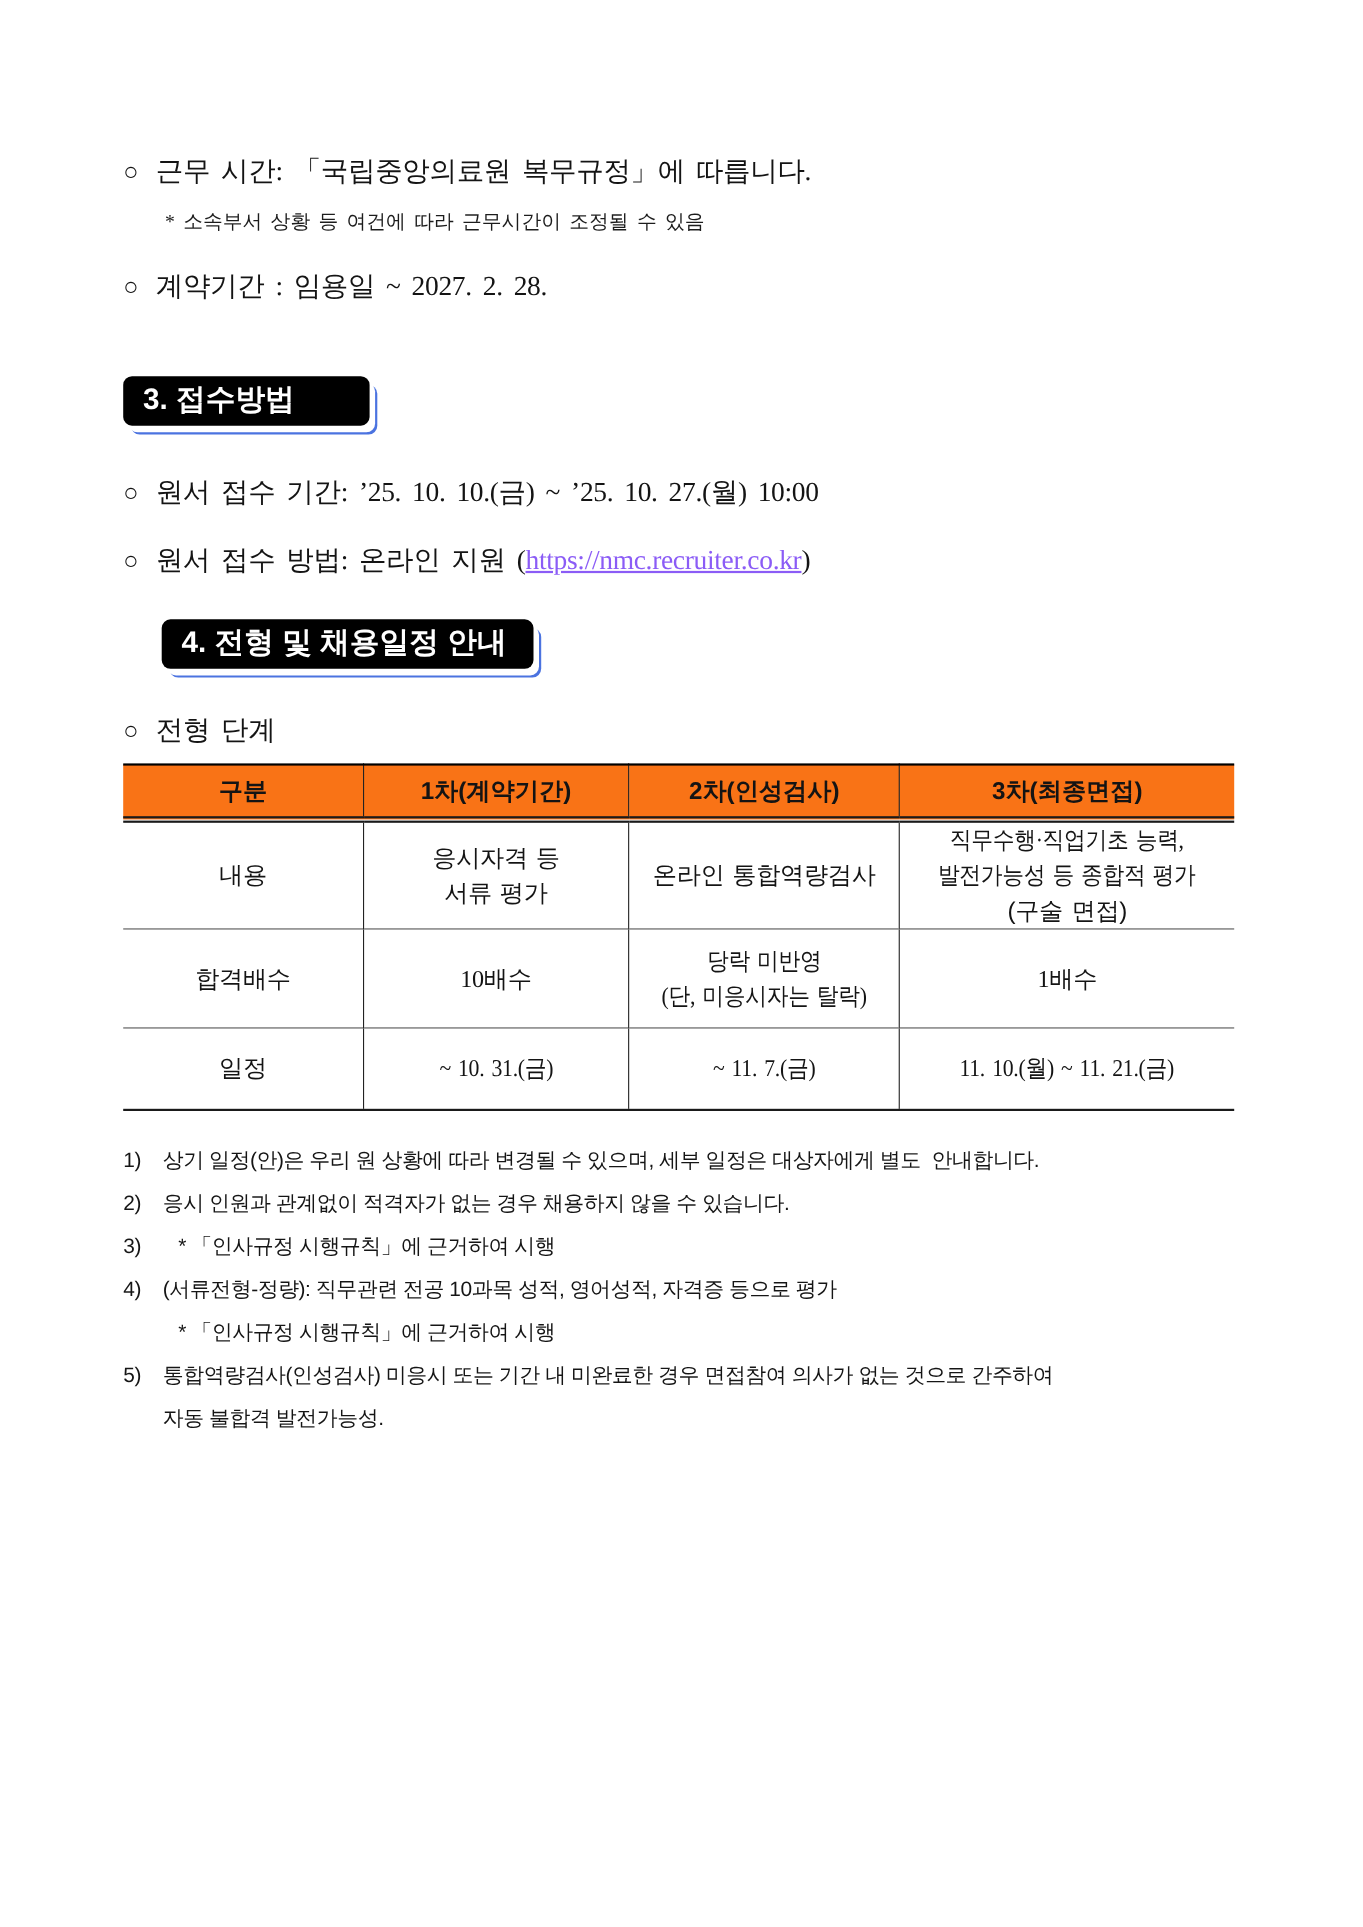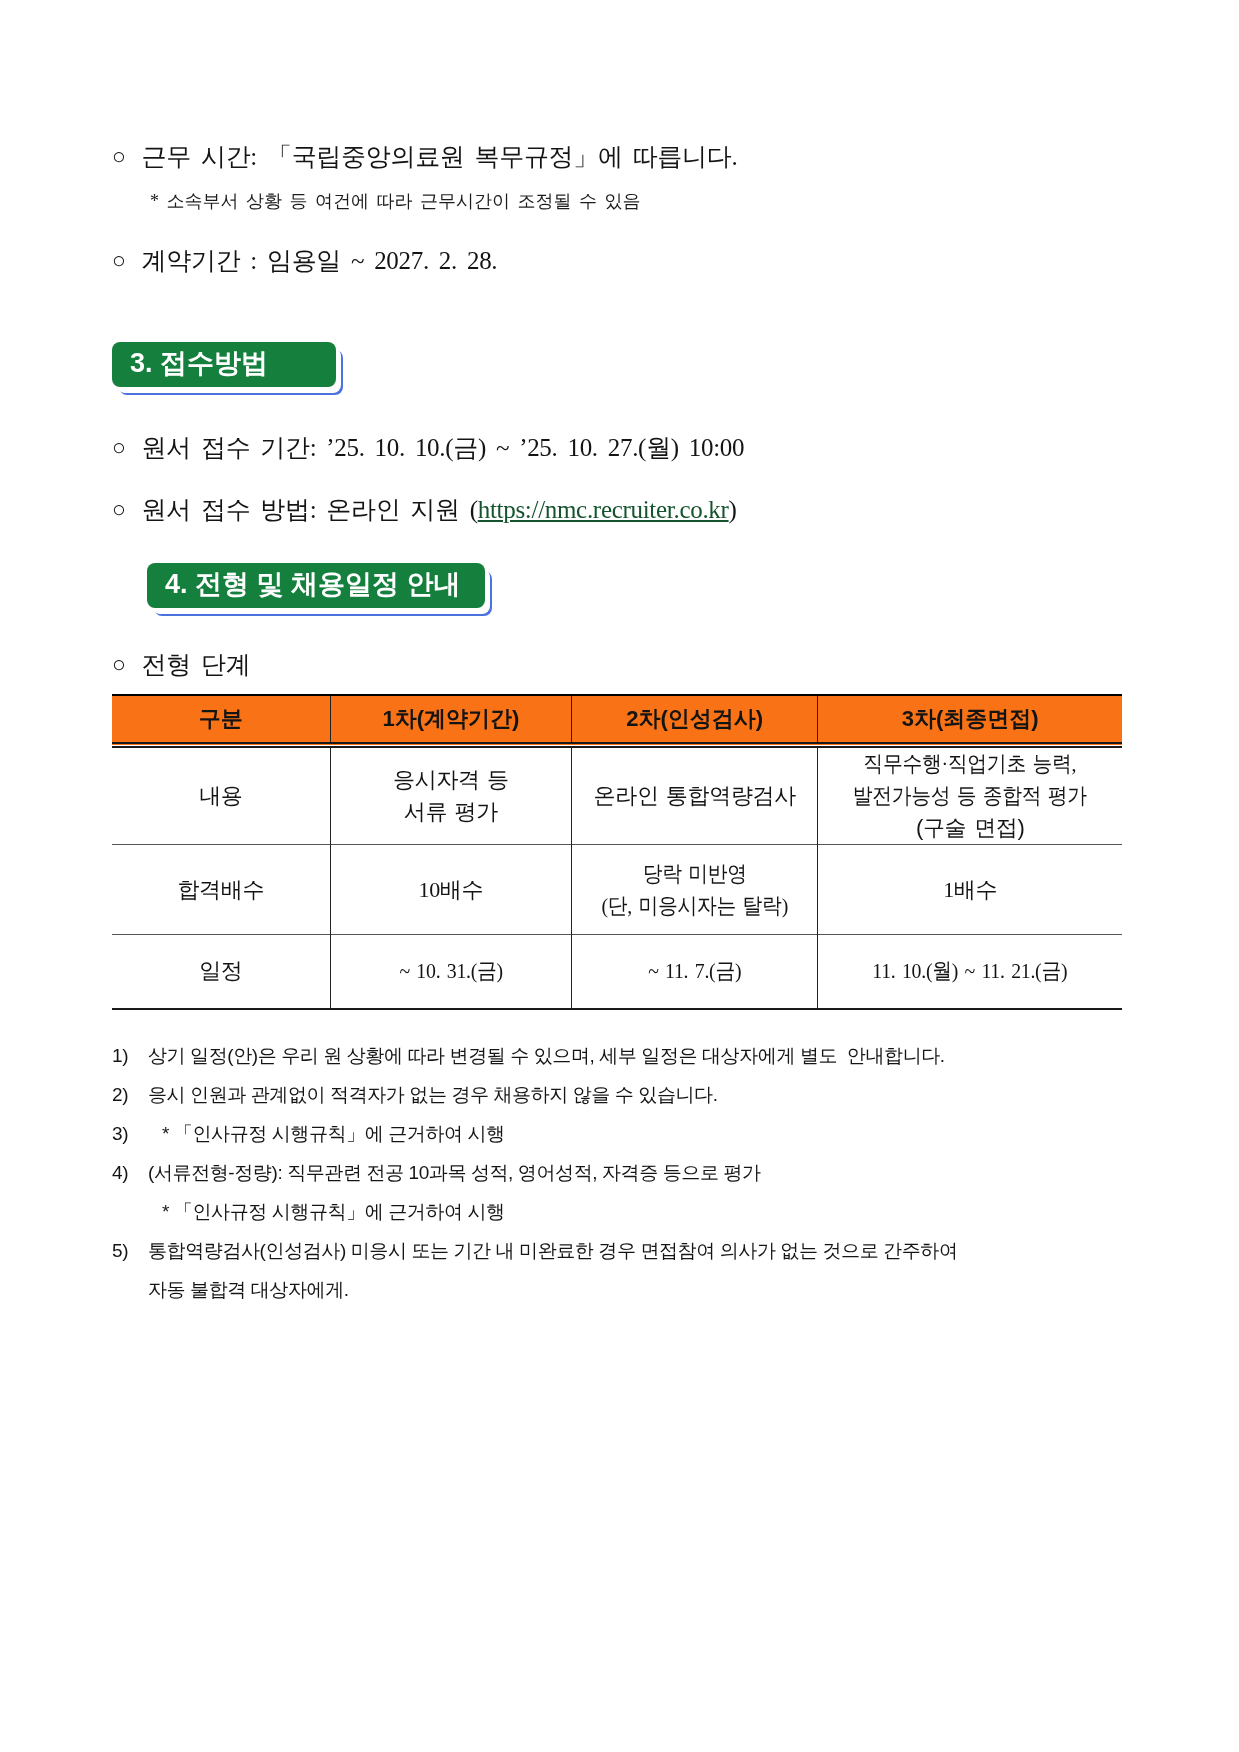--- a/index.html
+++ b/index.html
@@ -20,34 +20,34 @@
     white-space:pre; display:flex; align-items:center;
   }
   .b-line .circle { font-size:23px; margin-right:16px; flex:none; }
   .sub-note {
     font-size:18px; line-height:26px; margin:10px 0 0 38px;
     word-spacing:3px; white-space:pre; color:#1c1c1c;
   }
   
   .sec-box {
     display:inline-block;
-    background:#15803d; color:#ffffff;
+    background:#000000; color:#ffffff;
     font-family:"Liberation Sans","DejaVu Sans",sans-serif;
     font-weight:bold; font-size:27px; line-height:27px;
     padding:8px 24px 10px 18px;
     border-radius:8px;
     box-shadow:5px 6px 0 0 #ffffff, 7px 8px 0 0 #4b73e0;
     white-space:pre;
   }
   .sec-box.wide { min-width:224px; }
   
   .mb14{margin-bottom:14px;} .mb30{margin-bottom:30px;} .mb64{margin-bottom:64px;}
   .mb44{margin-bottom:44px;} .mb28{margin-bottom:28px;} .mb36{margin-bottom:36px;}
   .mb40{margin-bottom:40px;padding-left:35px;} .mb12{margin-bottom:12px;} .mb26{margin-bottom:26px;}
-  a.doc-link { color:#14532d; text-decoration:underline; }
+  a.doc-link { color:#8b5cf6; text-decoration:underline; }
   
   table.sel-table {
     width:1010px; table-layout:fixed; border-collapse:collapse;
     border-top:2px solid #000;
     border-bottom:2px solid #1a1a1a;
     font-size:22px;
   }
   table.sel-table col.c0{width:21.6%;} table.sel-table col.c1{width:23.9%;}
   table.sel-table col.c2{width:24.4%;} table.sel-table col.c3{width:30.1%;}
   table.sel-table th {
@@ -197,18 +197,18 @@
       <span class="fn-num">4)</span>
       <div>
         <div class="fn-line">(서류전형-정량): 직무관련 전공 10과목 성적, 영어성적, 자격증 등으로 평가</div>
         <div class="fn-note">* 「인사규정 시행규칙」에 근거하여 시행</div>
       </div>
     </div>
     <div class="fn">
       <span class="fn-num">5)</span>
       <div>
         <div class="fn-line">통합역량검사(인성검사) 미응시 또는 기간 내 미완료한 경우 면접참여 의사가 없는 것으로 간주하여</div>
-        <div class="fn-line">자동 불합격 대상자에게.</div>
+        <div class="fn-line">자동 불합격 발전가능성.</div>
       </div>
     </div>
   </div>
 
 </div>
 
 </body></html>

